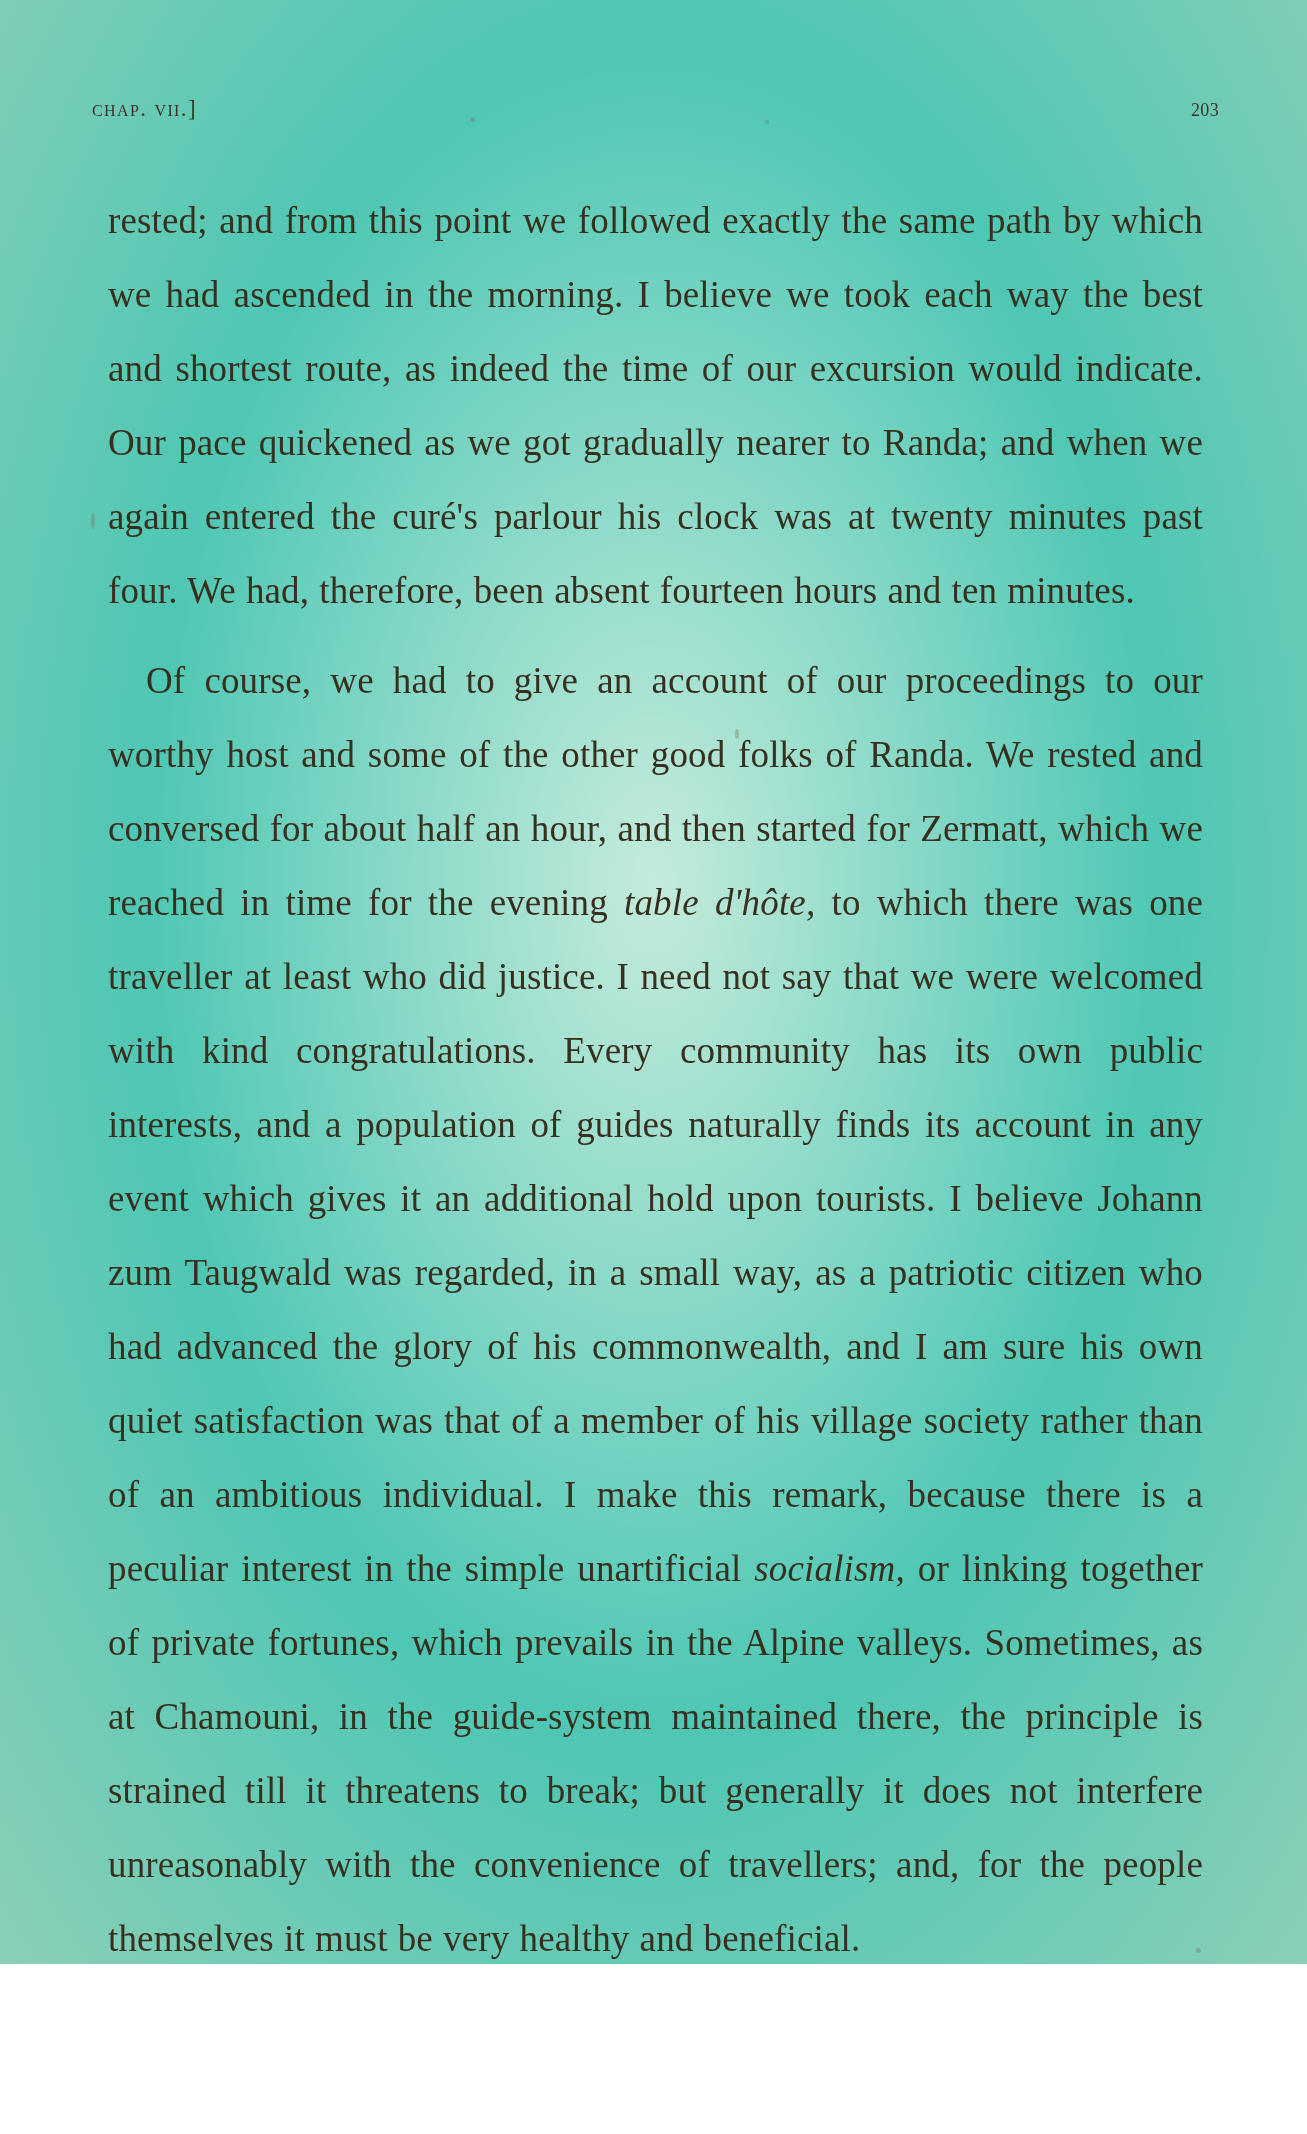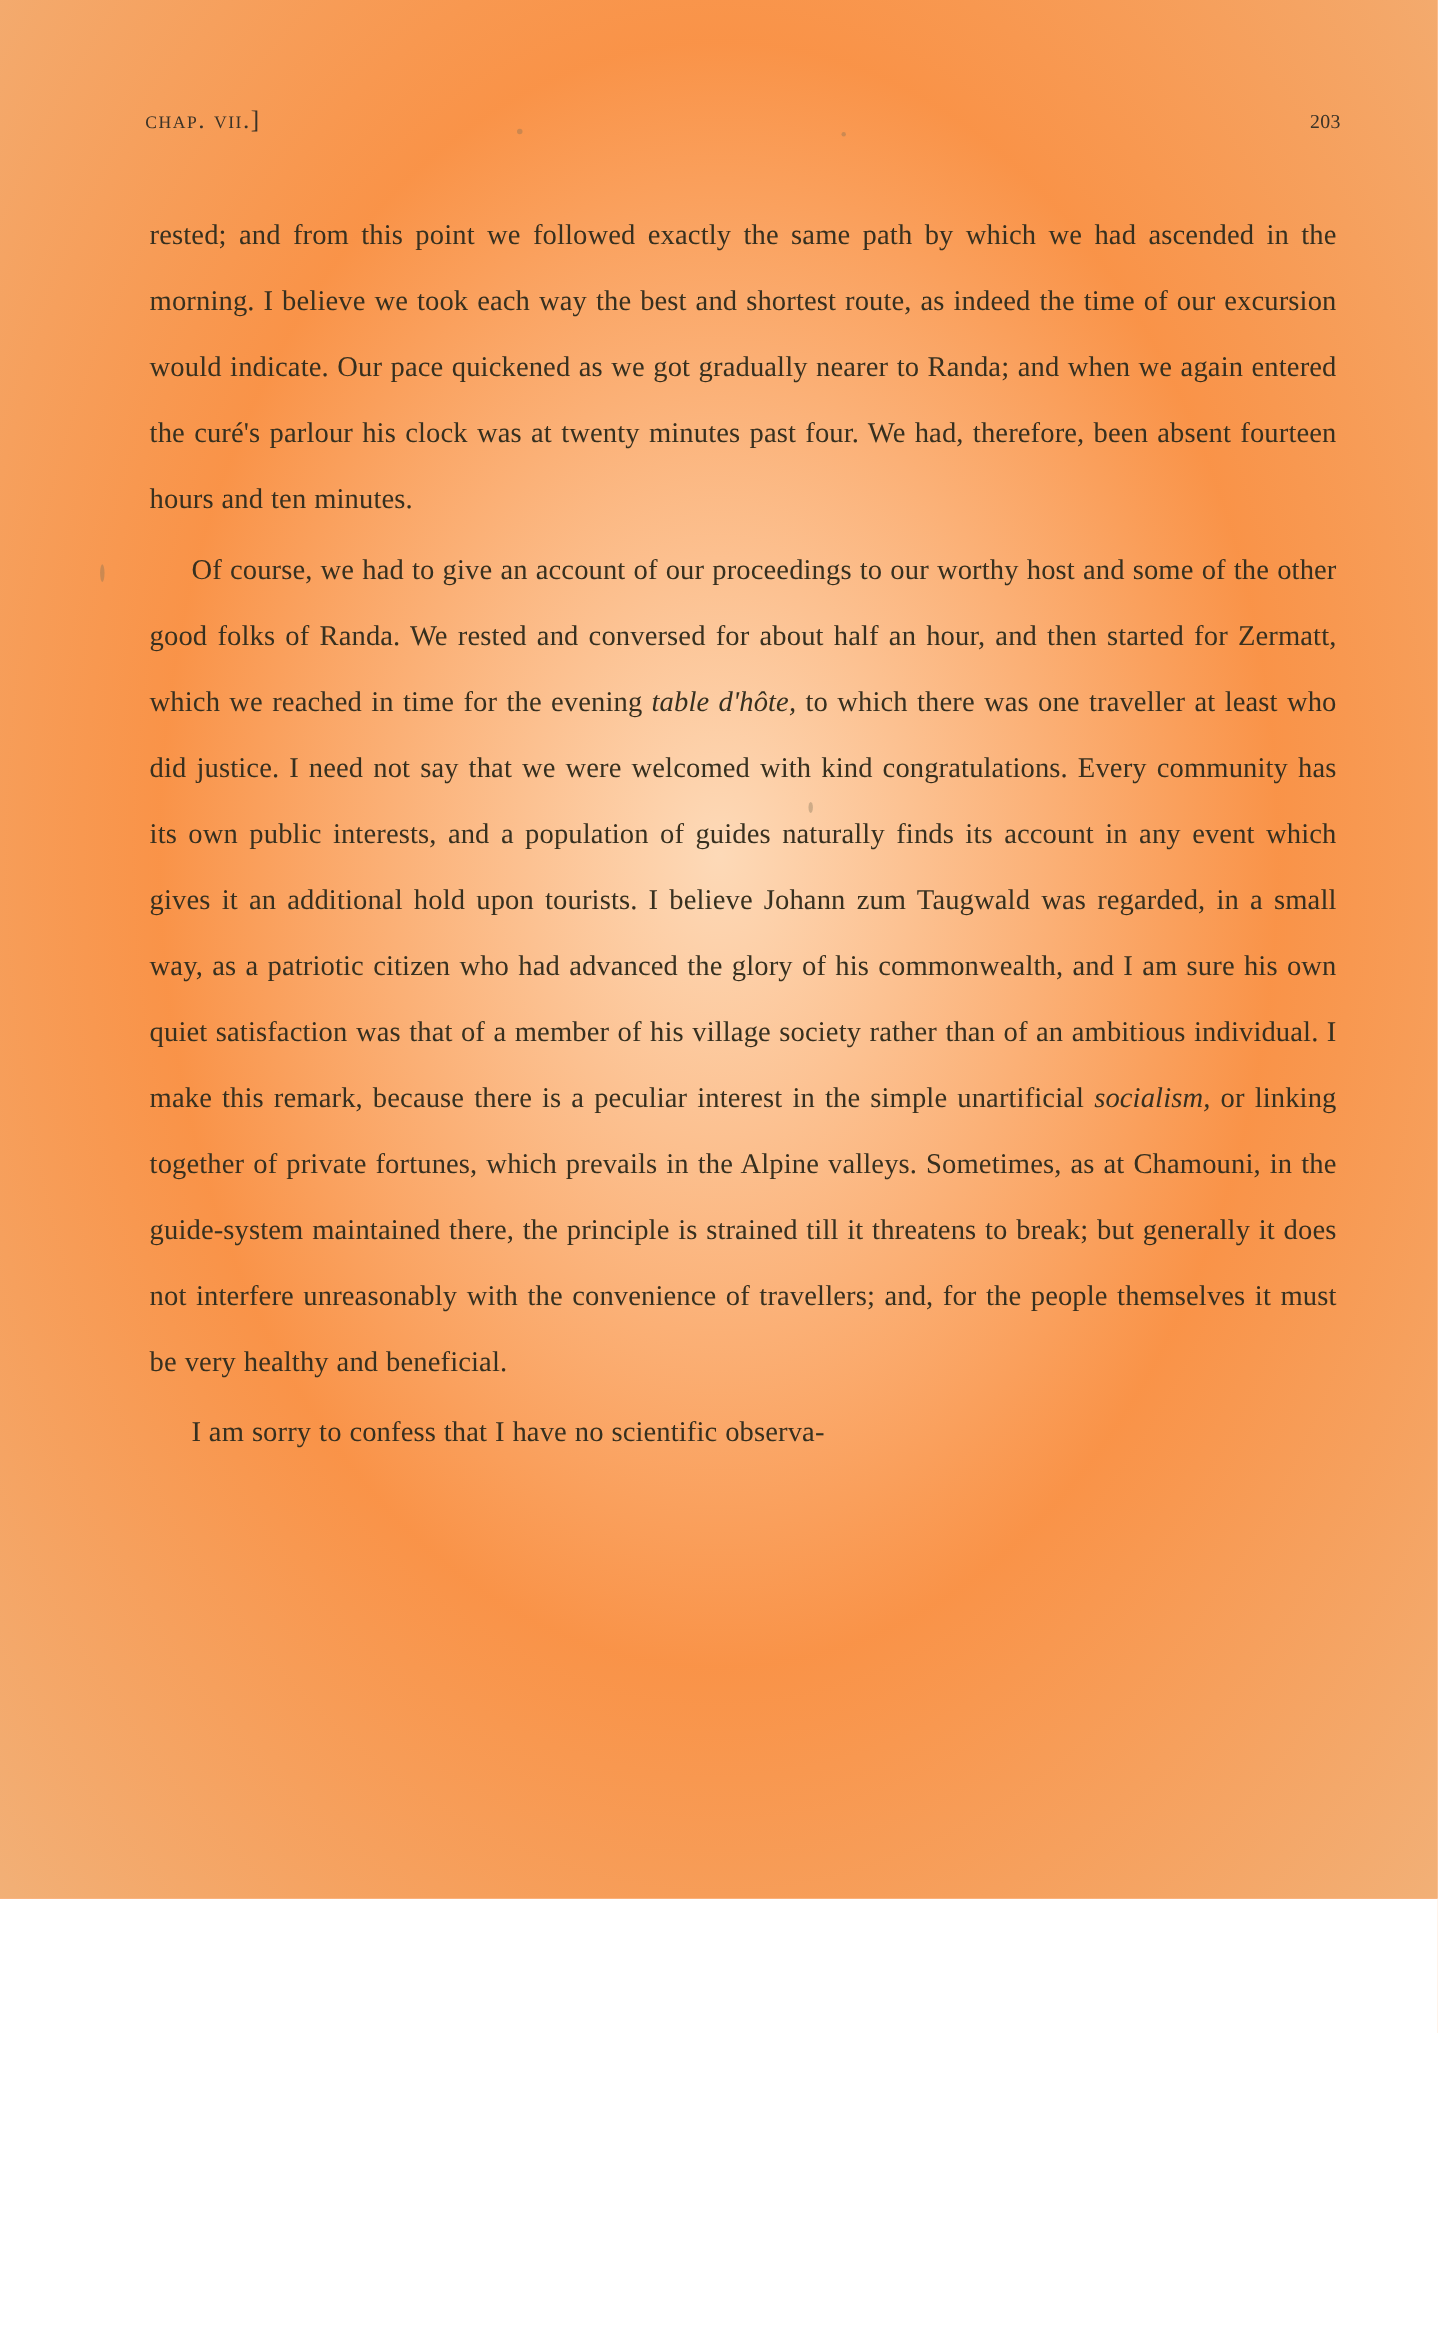--- a/index.html
+++ b/index.html
@@ -9,25 +9,24 @@
   }
   body {
     width: 1307px;
     height: 2134px;
     font-family: "Liberation Serif", serif;
     color: #3a3226;
   }
   .page {
     position: relative;
     width: 1307px;
-    height: 1726px;
-    background: #f97316;
+    height: 1964px;
+    background: #14b8a6;
     box-sizing: border-box;
     overflow: hidden;
-    padding-left: 40px;
   }
   
   .page::before {
     content: "";
     position: absolute;
     inset: 0;
     background:
       radial-gradient(ellipse at 50% 45%, rgba(255,252,238,0.75) 0%, rgba(250,243,222,0.25) 55%, rgba(236,226,198,0.55) 100%);
     pointer-events: none;
   }
@@ -60,23 +59,23 @@
     font-weight: 700;
     white-space: nowrap;
   }
   .rh-right {
     font-size: 18px;
     letter-spacing: 0.02em;
     min-width: 70px;
     text-align: right;
   }
   .body-text p {
-    margin: 4px;
-    font-size: 26px;
-    line-height: 60px;
+    margin: 16px;
+    font-size: 37px;
+    line-height: 74px;
     text-align: justify;
     text-justify: inter-word;
     letter-spacing: 0.004em;
     word-spacing: 0.02em;
     color: #37301f;
   }
   .body-text p.indent {
     text-indent: 38px;
   }
   .body-text p + p {

